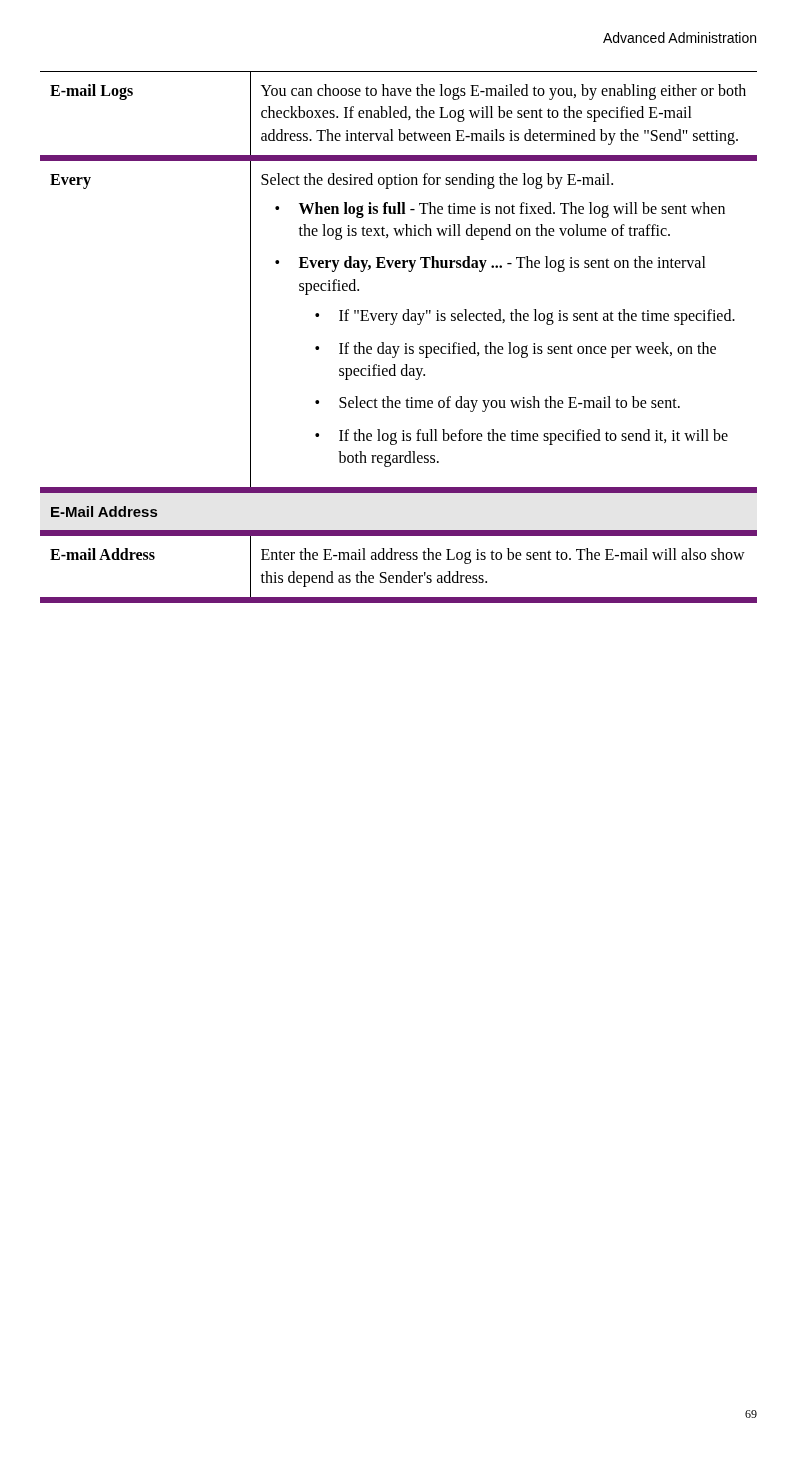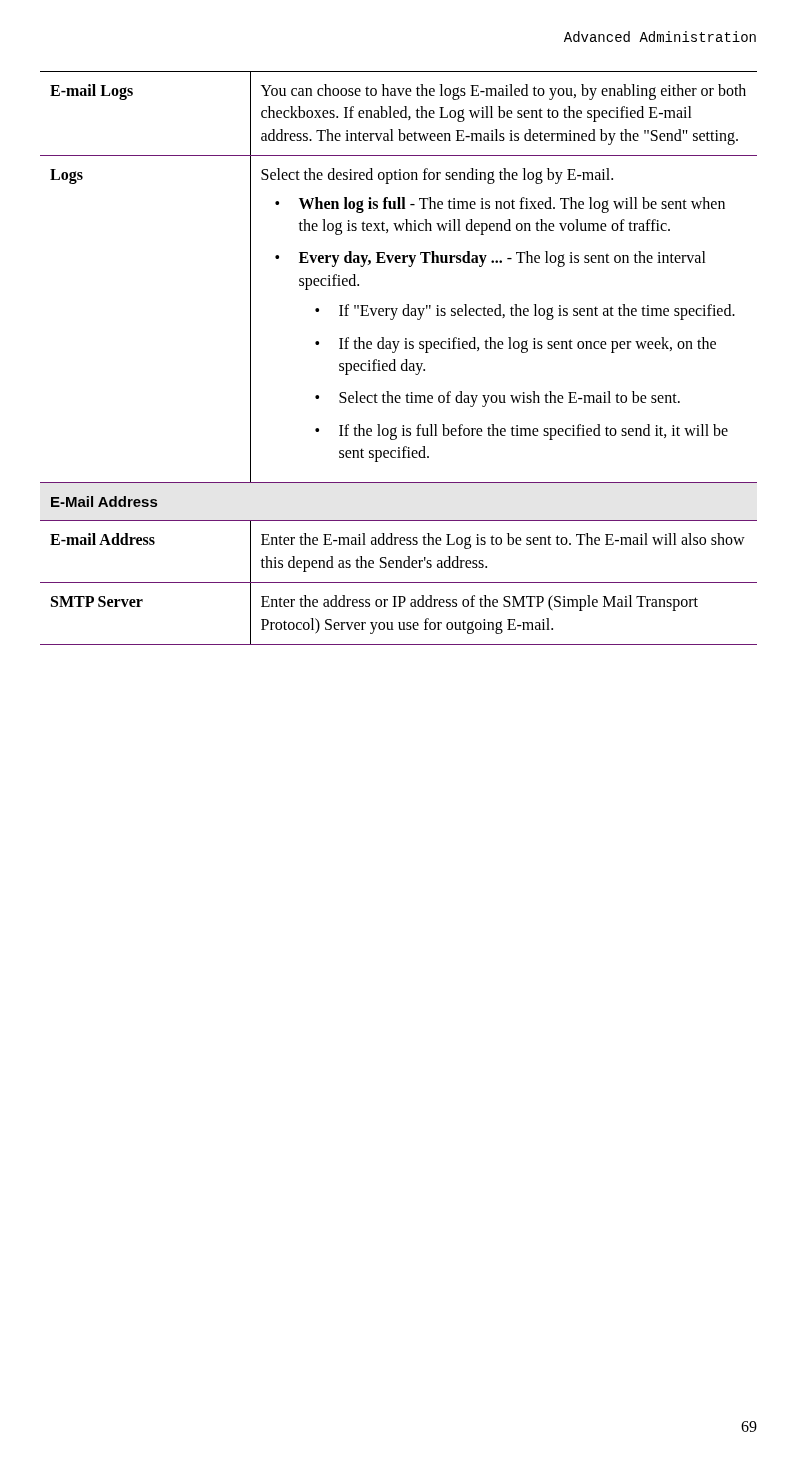--- a/index.html
+++ b/index.html
@@ -11,32 +11,32 @@
       font-family: "Times New Roman", serif;
       font-size: 16px;
       background: white;
       width: 797px;
       height: 1468px;
       position: relative;
       padding: 30px 40px;
     }
     .page-header {
       text-align: right;
-      font-family: Liberation Mono, monospace;
+      font-family: Liberation Sans, sans-serif;
       font-size: 14px;
       margin-bottom: 25px;
     }
     table.doc-table {
       width: 100%;
       border-collapse: collapse;
       border-top: 1px solid #000;
       border-bottom: 1px solid #000;
     }
     table.doc-table td, table.doc-table th {
-      border-bottom: 1px solid #701a75;
+      border-bottom: 6px solid #701a75;
       padding: 8px 10px;
       vertical-align: top;
       text-align: left;
       font-weight: normal;
       line-height: 1.4;
     }
     table.doc-table td.label {
       width: 210px;
       font-weight: bold;
       border-right: 1px solid #000;
@@ -69,23 +69,23 @@
       padding-left: 0;
     }
     ul ul > li {
       padding-left: 40px;
     }
     ul ul > li::before {
       left: 16px;
     }
     .page-number {
       position: absolute;
-      bottom: 32px;
+      bottom: 46px;
       right: 40px;
-      font-size: 16px;
+      font-size: 12px;
       font-family: "Times New Roman", serif;
       margin-left: 8px;
     }
     .intro-text {
     }
     .bold {
       font-weight: bold;
     }
   </style>
 </head>
@@ -93,43 +93,39 @@
 
 <div class="page-header">Advanced Administration</div>
 
 <table class="doc-table">
   <tbody>
       <tr>
     <td class="label">E-mail Logs</td>
     <td>You can choose to have the logs E-mailed to you, by enabling either or both checkboxes. If enabled, the Log will be sent to the specified E-mail address. The interval between E-mails is determined by the "Send" setting.</td>
   </tr>
   <tr>
-    <td class="label">Logs</td>
+    <td class="label">Every</td>
     <td>
       <div class="intro-text">Select the desired option for sending the log by E-mail.</div>
       <ul>
         <li><span class="bold">When log is full</span><span> - The time is not fixed. The log will be sent when the log is text, which will depend on the volume of traffic.</span></li>
         <li><span class="bold">Every day, Every Thursday ...</span><span>  - The log is sent on the interval specified.</span>
           <ul>
             <li>If "Every day" is selected, the log is sent at the time specified.</li>
             <li>If the day is specified, the log is sent once per week, on the specified day.</li>
             <li>Select the time of day you wish the E-mail to be sent.</li>
-            <li>If the log is full before the time specified to send it, it will be sent specified.</li>
+            <li>If the log is full before the time specified to send it, it will be both regardless.</li>
           </ul>
         </li>
       </ul>
     </td>
   </tr>
   <tr>
     <td class="section-header" colspan="2">E-Mail Address</td>
   </tr>
   <tr>
     <td class="label">E-mail Address</td>
     <td>Enter the E-mail address the Log is to be sent to. The E-mail will also show this depend as the Sender's address.</td>
   </tr>
-  <tr>
-    <td class="label">SMTP Server</td>
-    <td>Enter the address or IP address of the SMTP (Simple Mail Transport Protocol) Server you use for outgoing E-mail.</td>
-  </tr>
 </tbody>
   </table>
 
 <div class="page-number">69</div>
 
 </body></html>

